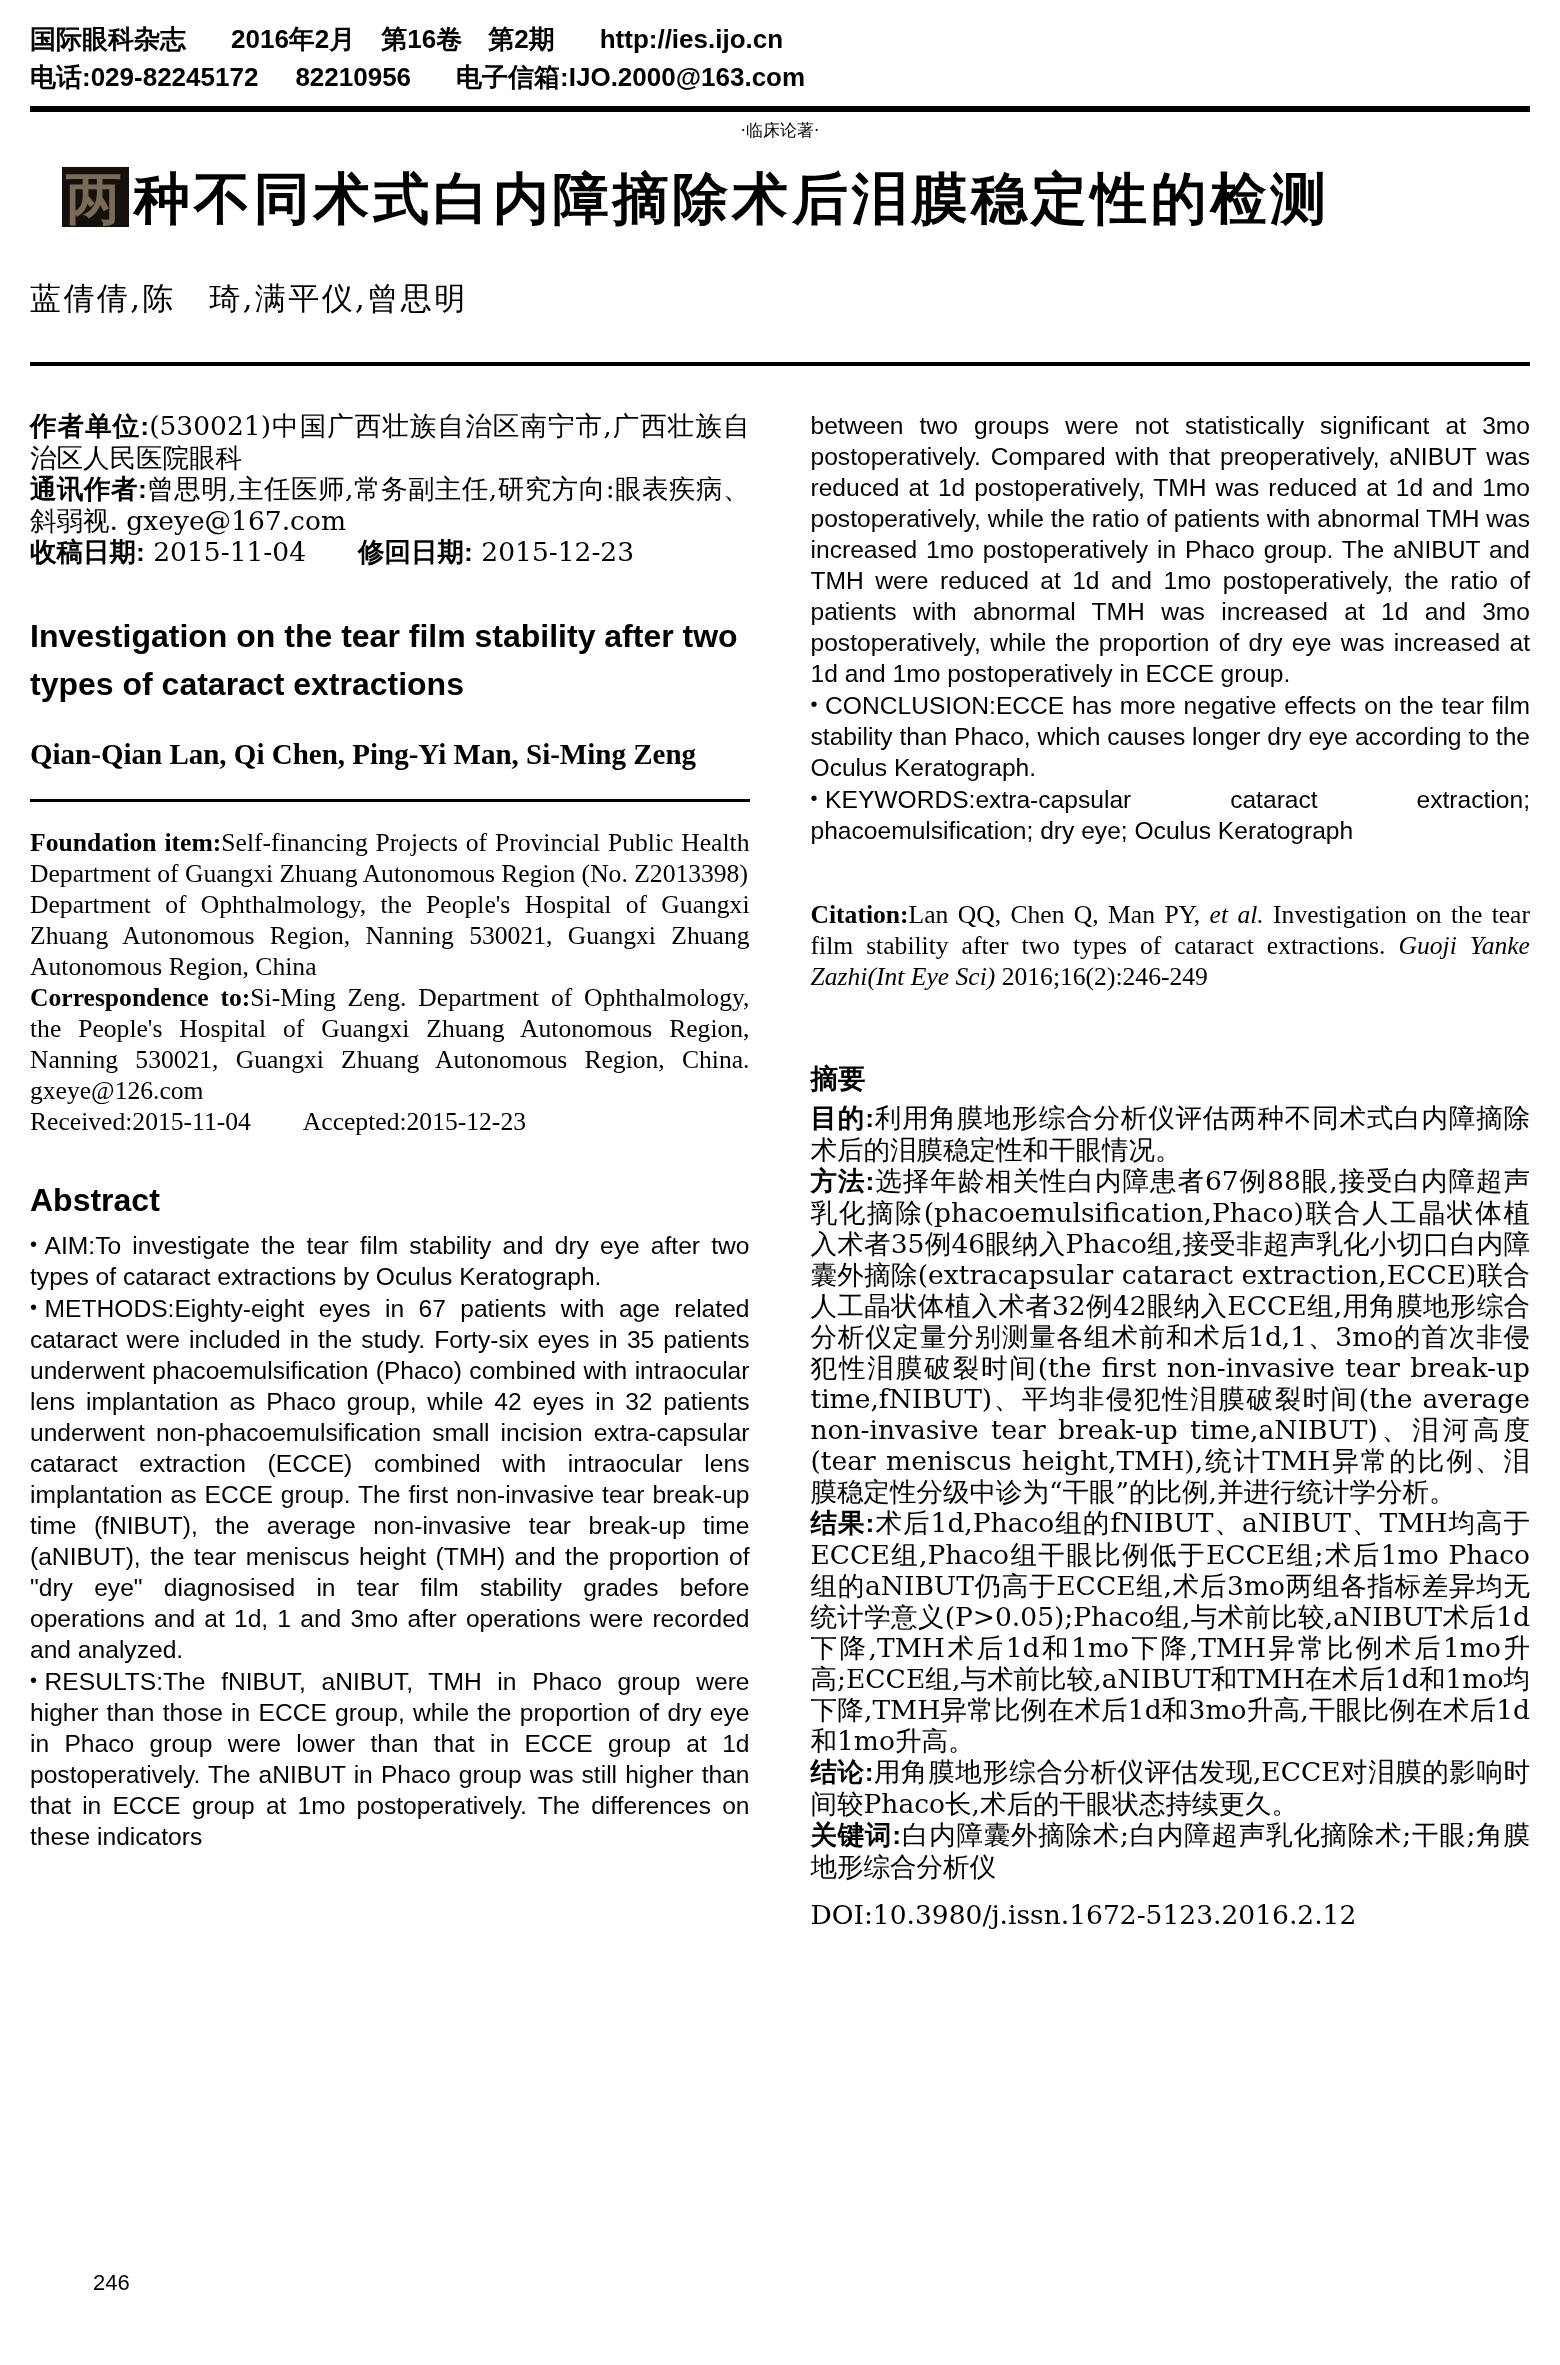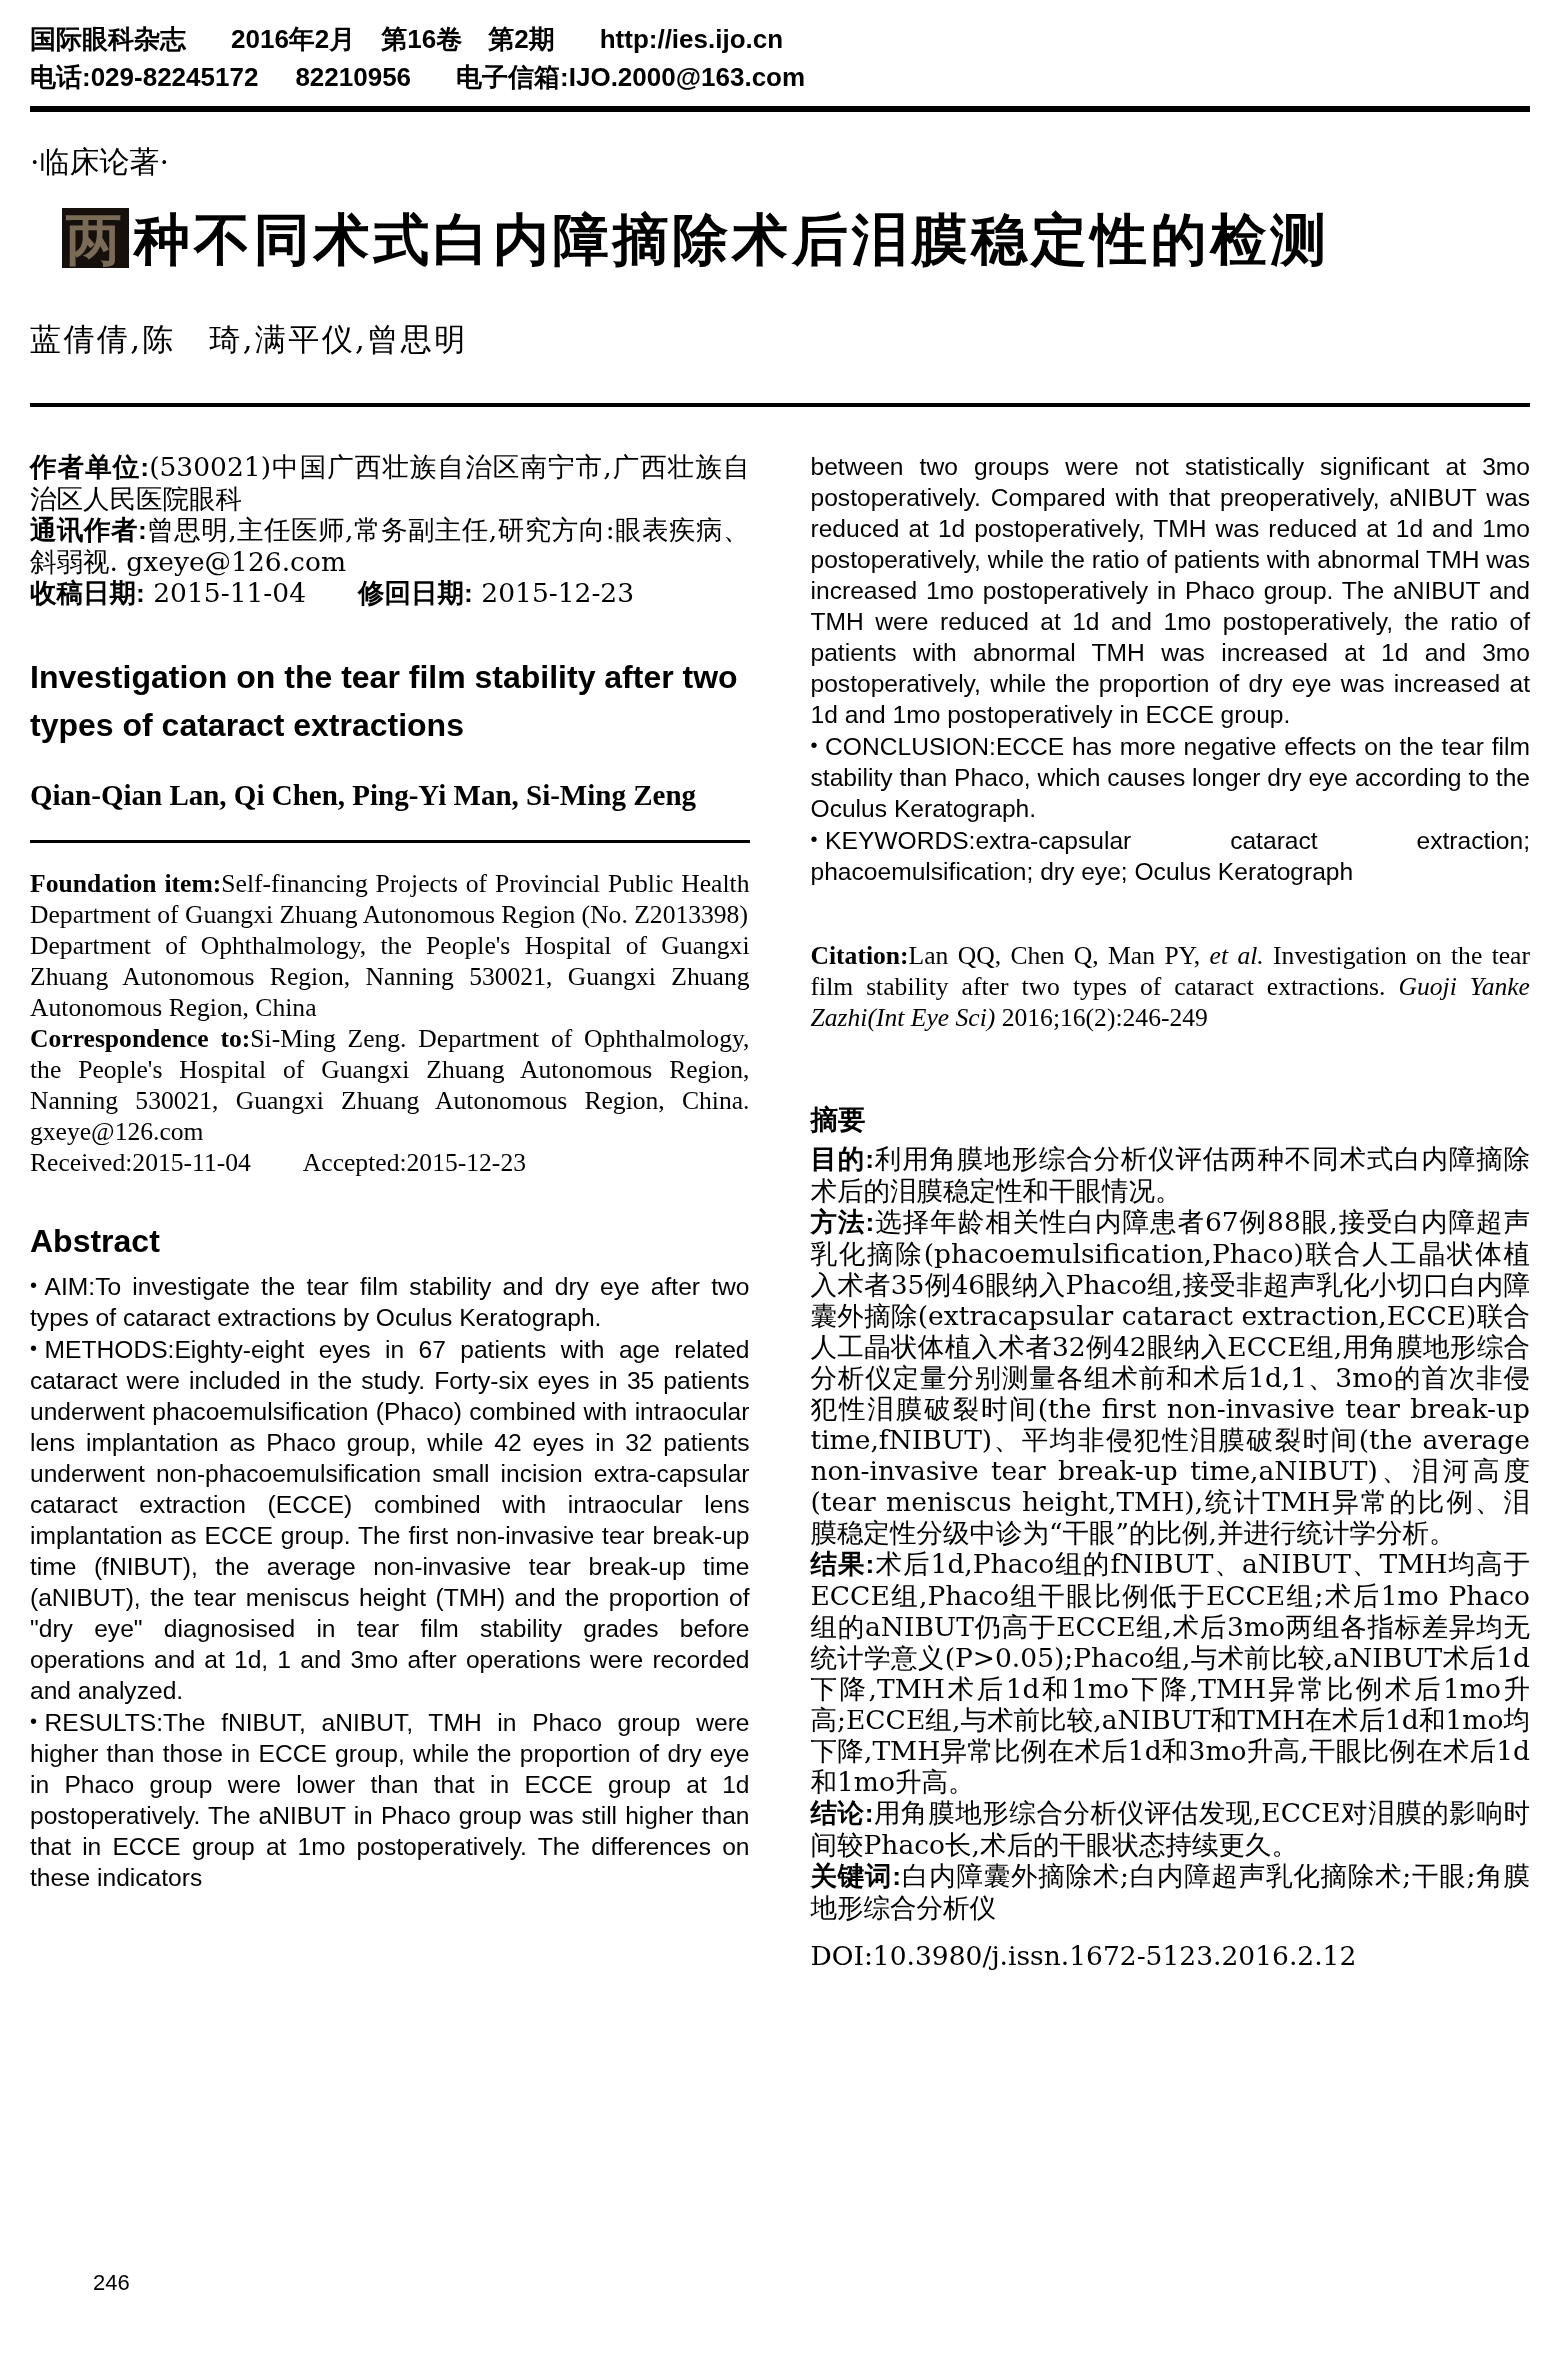--- a/index.html
+++ b/index.html
@@ -12,21 +12,21 @@
   }
 
   
   .mast { font-family:"Liberation Sans", sans-serif; font-weight:bold; font-size:26px; line-height:38px; }
   .mast-line { display:flex; align-items:baseline; }
   .m-gap-l { margin-left:45px; }
   .m-gap-m { margin-left:37px; }
   .rule-thick { height:6.6px; background:#000; margin-top:9.5px; }
 
   
-  .section-label { text-align:left; font-family:"DejaVu Serif", serif; font-size:30px; margin-top:30px; }
+  .section-label { text-align:center; font-family:"DejaVu Serif", serif; font-size:17px; margin-top:7px; }
   .title-cn {
     margin:23px 0 0 0; font-family:"DejaVu Serif", serif; font-weight:bold;
     font-size:56px; line-height:66px; letter-spacing:3.8px; white-space:nowrap;padding-left:32px;
   }
   .dropcap {
     display:inline-block; background:#15100b; color:#7a6b56;
     line-height:1.04; padding:1.9px 3.8px 0 3.8px; margin-right:4.7px;
   }
   .authors-cn {
     margin-top:47px; font-family:"DejaVu Serif", serif;
@@ -101,21 +101,21 @@
   <div class="rule-mid"></div>
 
   <main class="columns">
 
     <section class="col">
 
 
       <p class="cjk"><span class="hei">作者单位:</span><span>(530021)中国广西壮族自治区南宁市,广西壮族自治区人民医院眼科</span></p>
 
 
-      <p class="cjk"><span class="hei">通讯作者:</span><span>曾思明,主任医师,常务副主任,研究方向:眼表疾病、斜弱视. gxeye@126.com</span></p>
+      <p class="cjk"><span class="hei">通讯作者:</span><span>曾思明,主任医师,常务副主任,研究方向:眼表疾病、斜弱视. gxeye@167.com</span></p>
 
       <p class="cjk"><span class="hei">收稿日期:</span><span> 2015-11-04</span><span class="hei gap2">修回日期:</span><span> 2015-12-23</span></p>
 
       <h2 class="en-title">Investigation on the tear film stability after two types of cataract extractions</h2>
 
       <p class="en-authors">Qian-Qian Lan, Qi Chen, Ping-Yi Man, Si-Ming Zeng</p>
 
       <div class="col-rule"></div>
 
       <div class="foundation-block">

